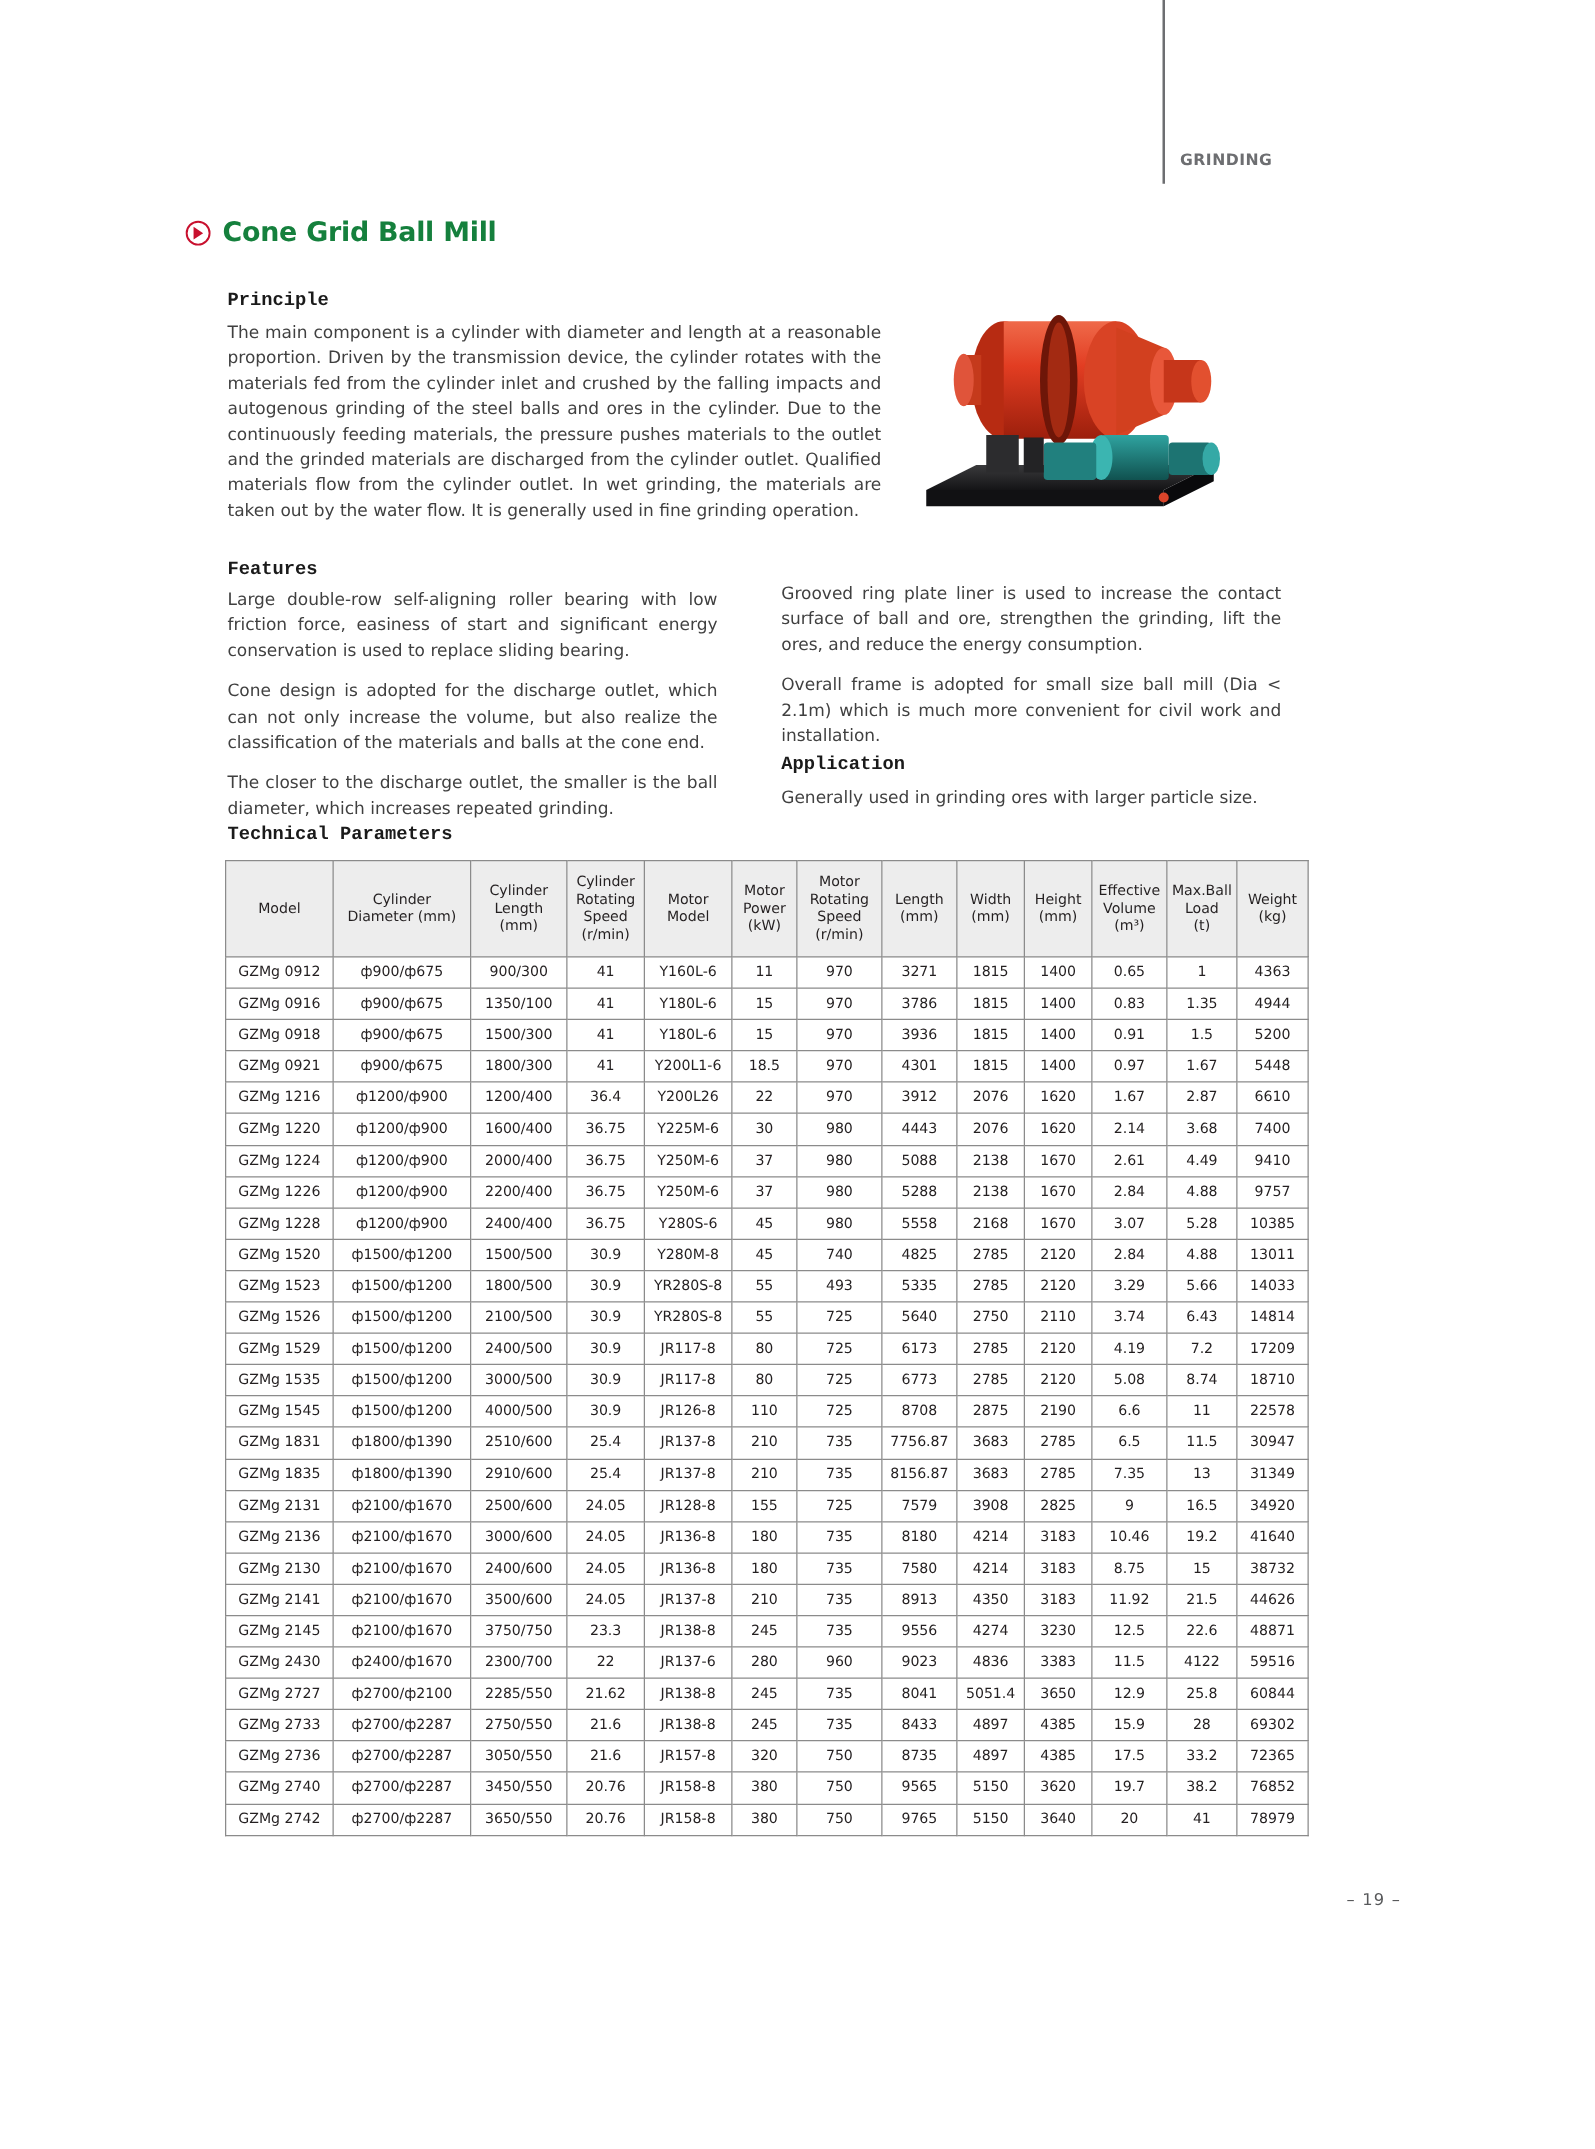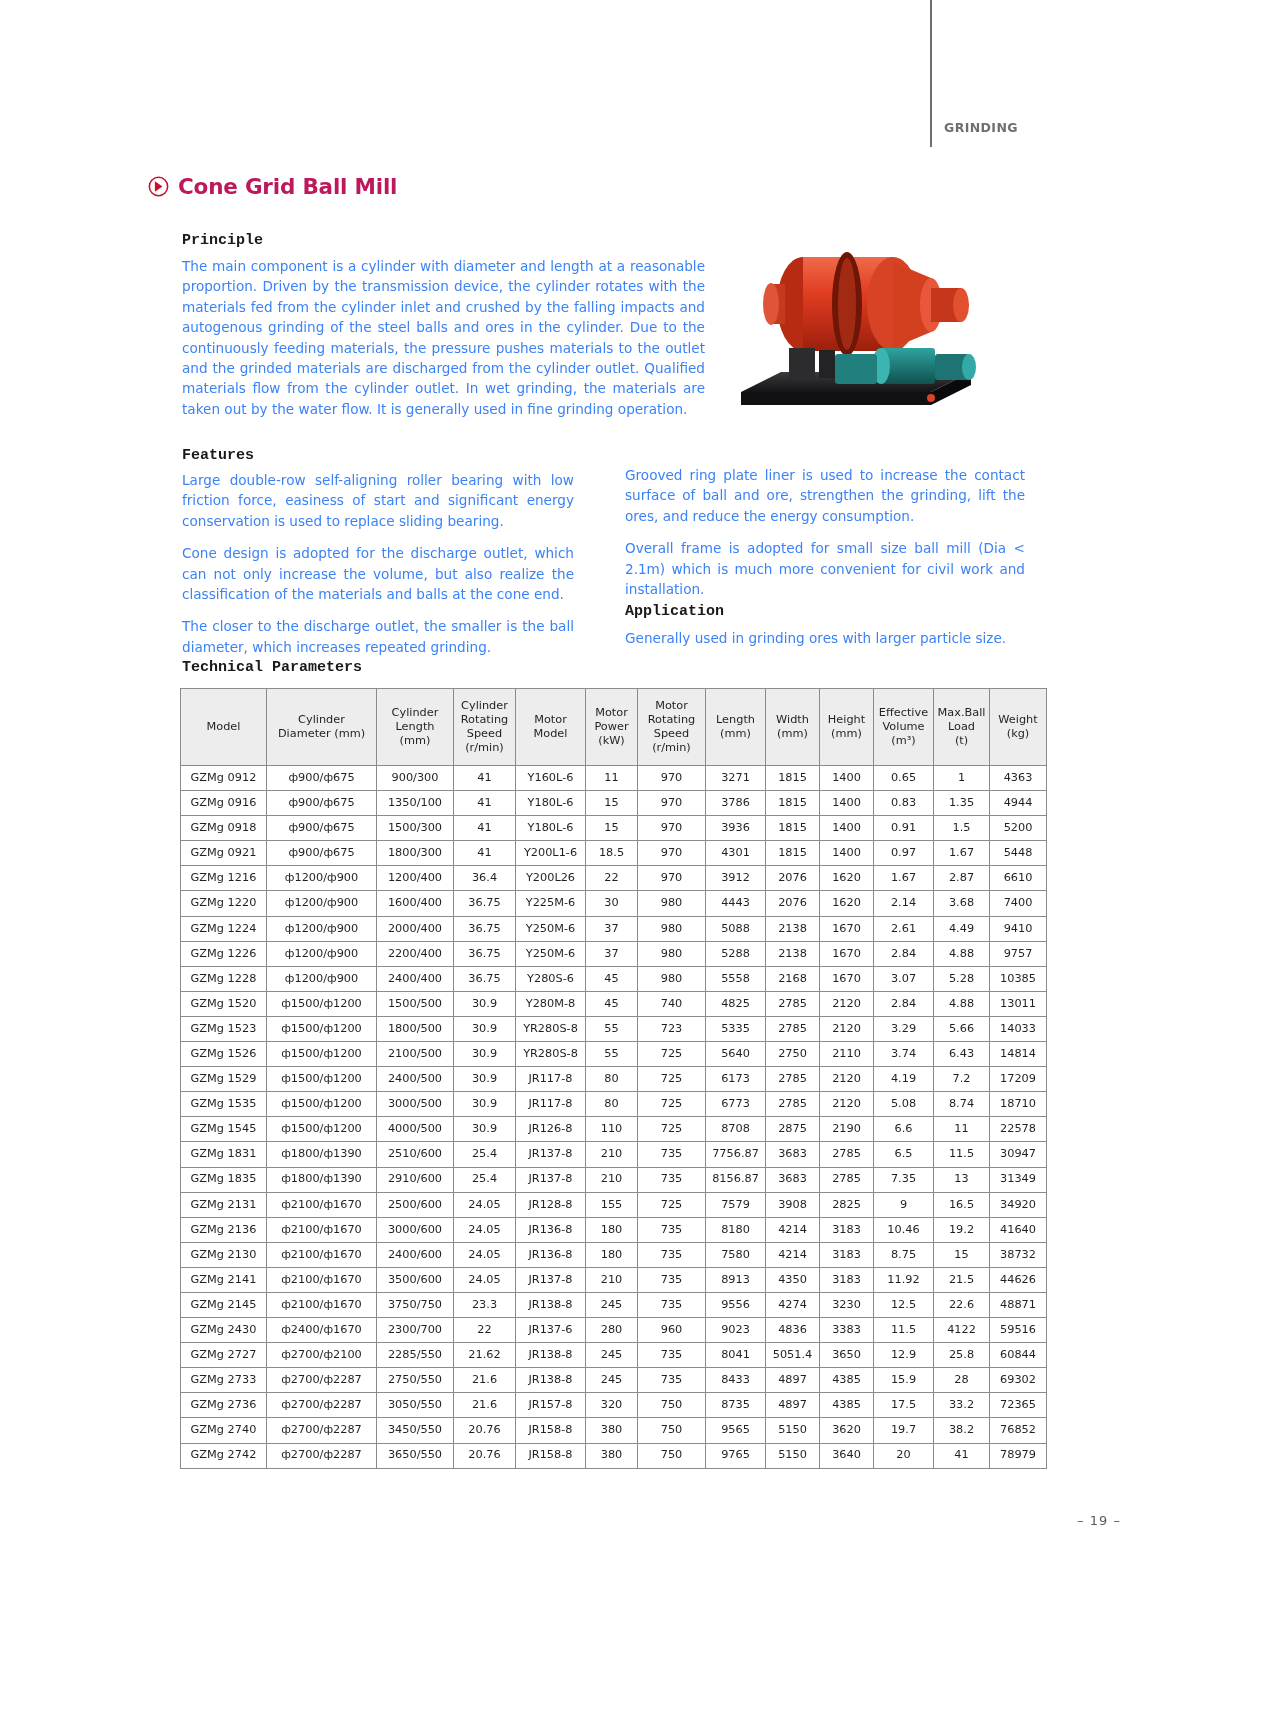--- a/index.html
+++ b/index.html
@@ -53,35 +53,35 @@
   }
   #title-bullet-icon {
     width: 21px;
     height: 21px;
     flex: 0 0 auto;
     display: block;
   }
   #page-title {
     font-size: 21.5px;
     font-weight: bold;
-    color: #be185d;
+    color: #15803d;
     letter-spacing: -0.2px;
   }
 
   
   .section-heading {
     font-size: 15px;
     font-weight: bold;
     color: #1a1a1a;
     font-family: Liberation Mono, monospace;
   }
   .body-text {
     font-size: 13.6px;
     line-height: 20.4px;
-    color: #3b82f6;
+    color: #404040;
     text-align: justify;
   }
 
   #principle-heading { position: absolute; left: 182px; top: 232px; }
   #principle-text {
     position: absolute;
     left: 182px;
     top: 256px;
     width: 523px;
   }
@@ -506,21 +506,21 @@
           <td>4.88</td>
           <td>13011</td>
         </tr>
         <tr>
           <td class="model-cell">GZMg 1523</td>
           <td>ф1500/ф1200</td>
           <td>1800/500</td>
           <td>30.9</td>
           <td>YR280S-8</td>
           <td>55</td>
-          <td>723</td>
+          <td>493</td>
           <td>5335</td>
           <td>2785</td>
           <td>2120</td>
           <td>3.29</td>
           <td>5.66</td>
           <td>14033</td>
         </tr>
         <tr>
           <td class="model-cell">GZMg 1526</td>
           <td>ф1500/ф1200</td>

